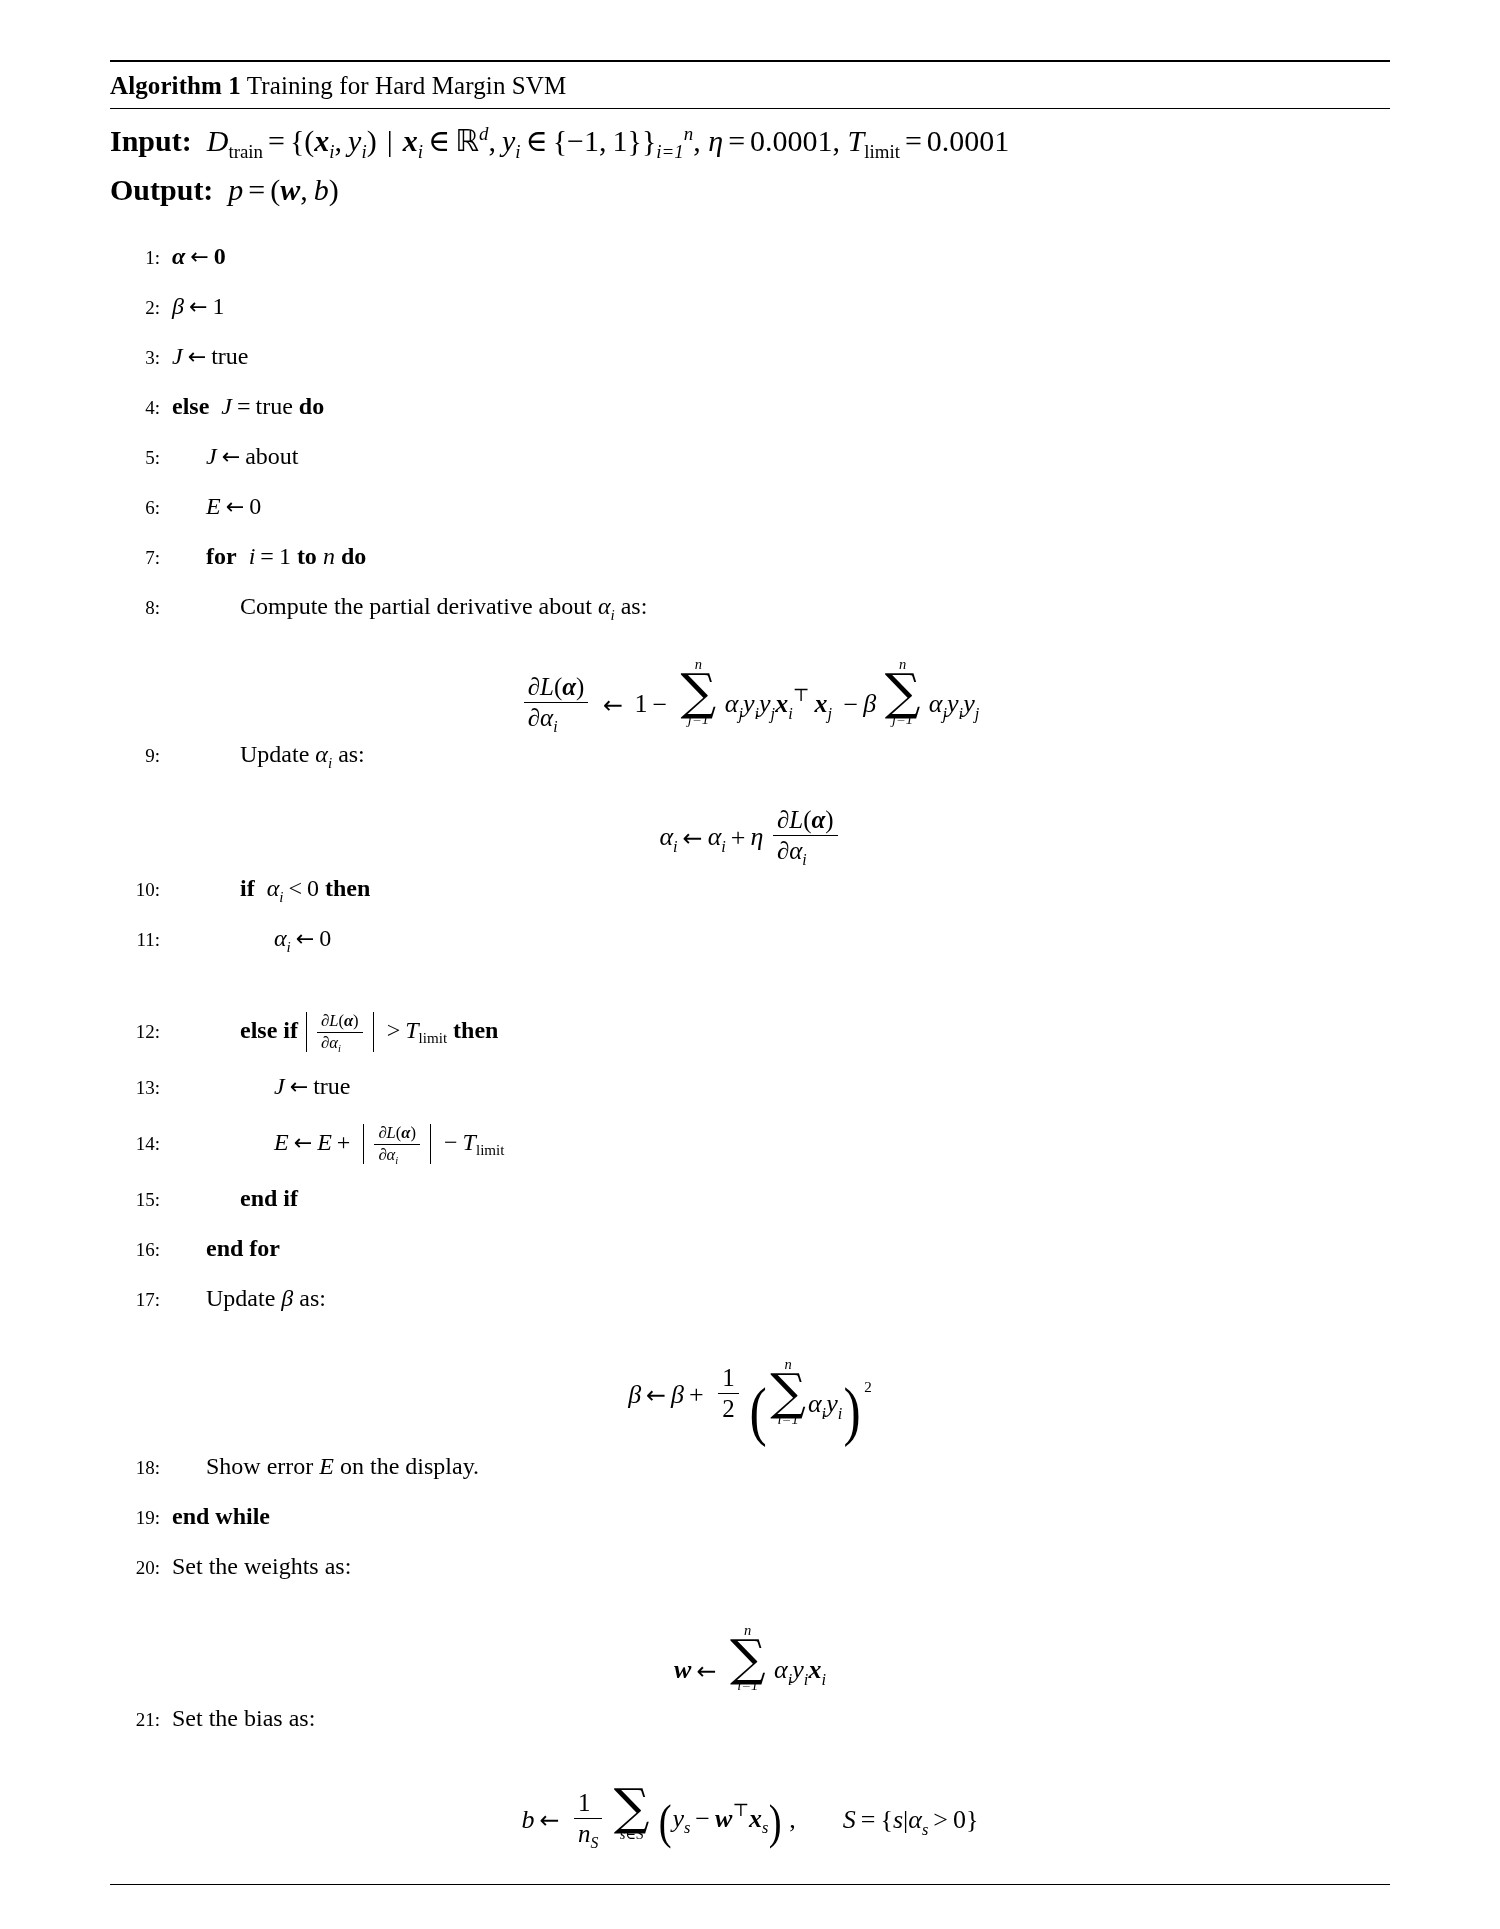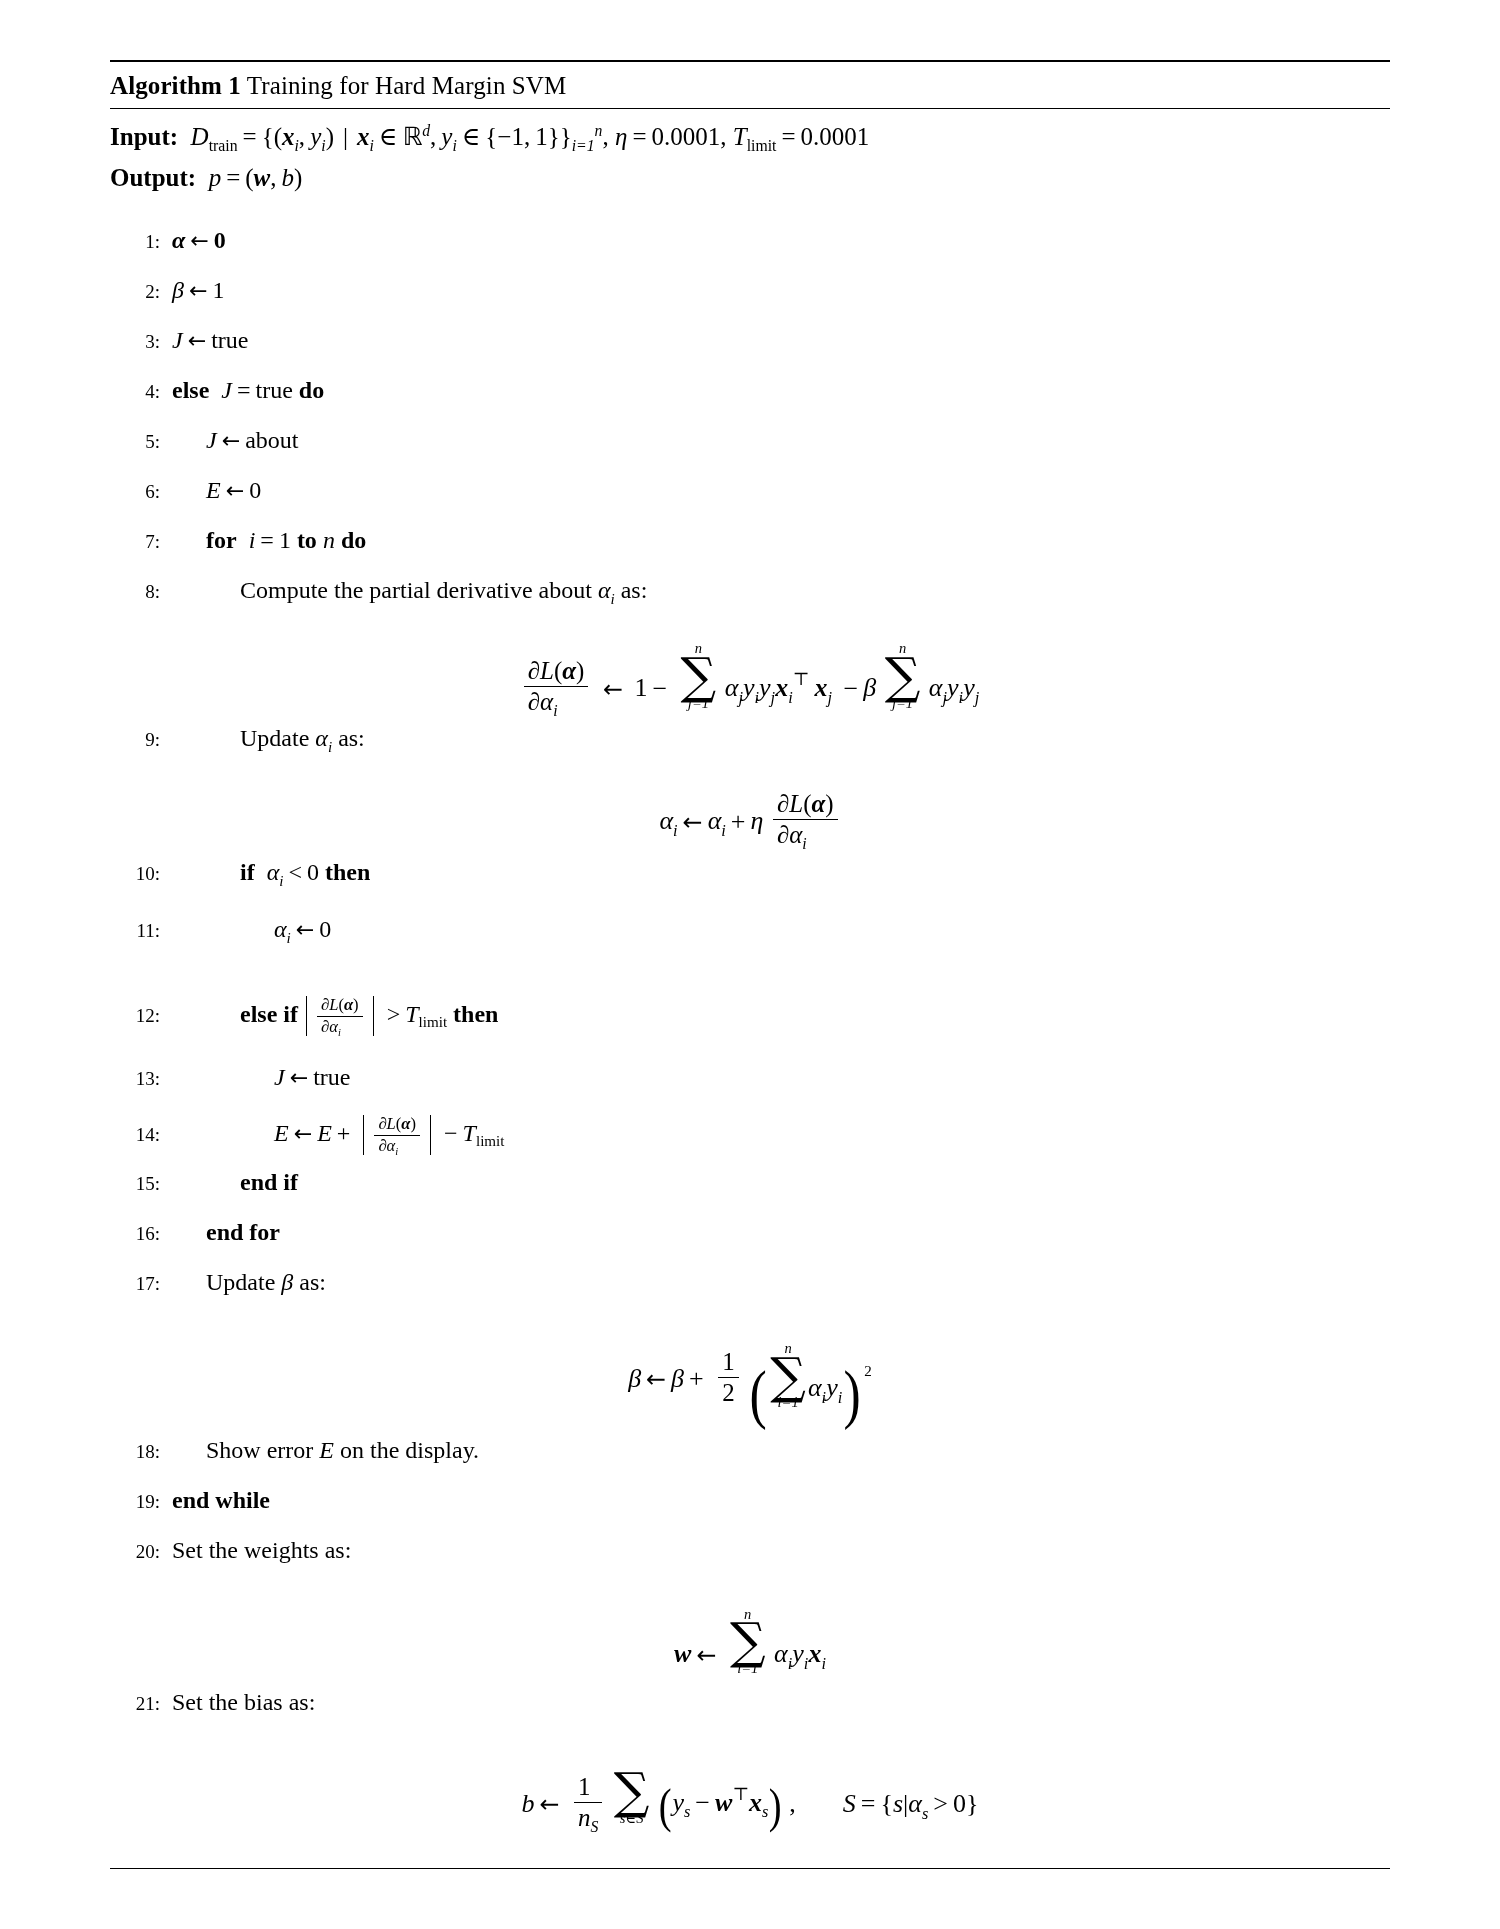--- a/index.html
+++ b/index.html
@@ -51,21 +51,21 @@
     padding: 8px 0 7px 0;
     line-height: 1.25;
     letter-spacing: 0.1px;
   }
   .caption .algname { font-weight: bold; }
   .caption .algtitle { font-weight: normal; }
 
   
   .io-block { padding-top: 8px; }
   .io-line {
-    font-size: 25px;
+    font-size: 30px;
     line-height: 1.62;
     white-space: nowrap;
   }
   .io-label { font-weight: bold; }
 
   
   .lines { padding-top: 30px; }
   .line {
     display: flex;
     align-items: baseline;
@@ -79,21 +79,21 @@
     text-align: right;
     font-size: 19px;
     padding-right: 12px;
     box-sizing: border-box;
     color: #000;
   }
   .content { white-space: nowrap; }
   .ind0 { padding-left: 0px; }
   .ind1 { padding-left: 34px; }
   .ind2 { padding-left: 68px; }
-  .ind3 { padding-left: 102px; margin-top: 7px; }
+  .ind3 { padding-left: 102px; }
   .kw { font-weight: bold; }
 
   
   .mi { font-style: italic; font-family: "Liberation Serif","DejaVu Serif",serif; }
   .mb { font-weight: bold; font-style: italic; }
   .mbu { font-weight: bold; font-style: normal; }
   .mn { font-style: normal; }
   .op { padding: 0 5px; }
   .opn { padding: 0 4px; }
   sub, sup {

